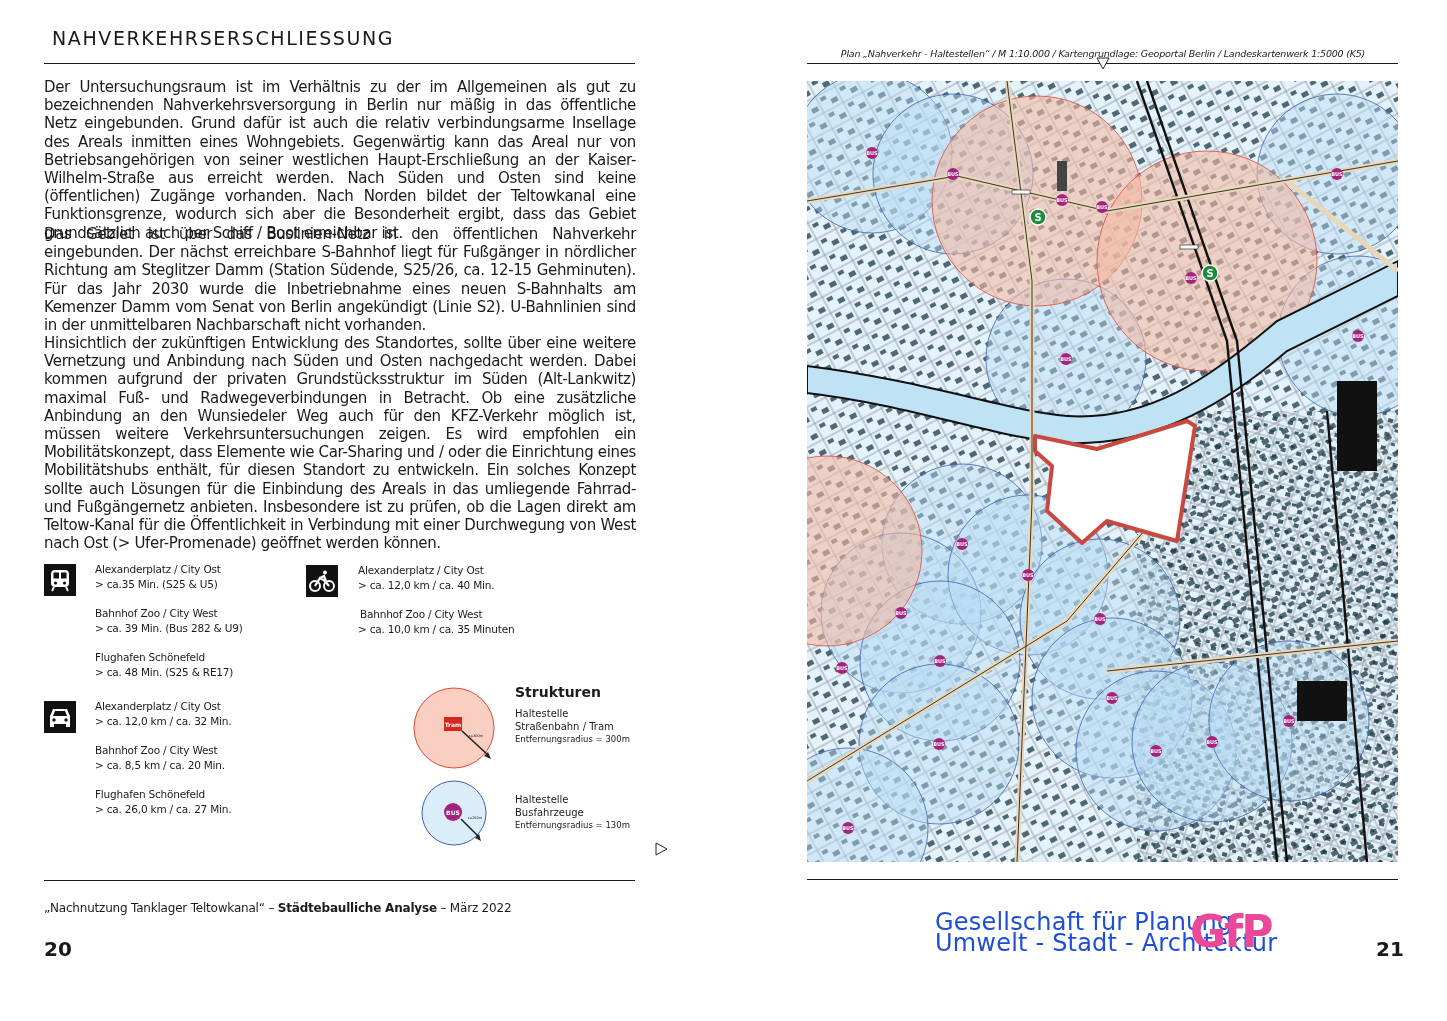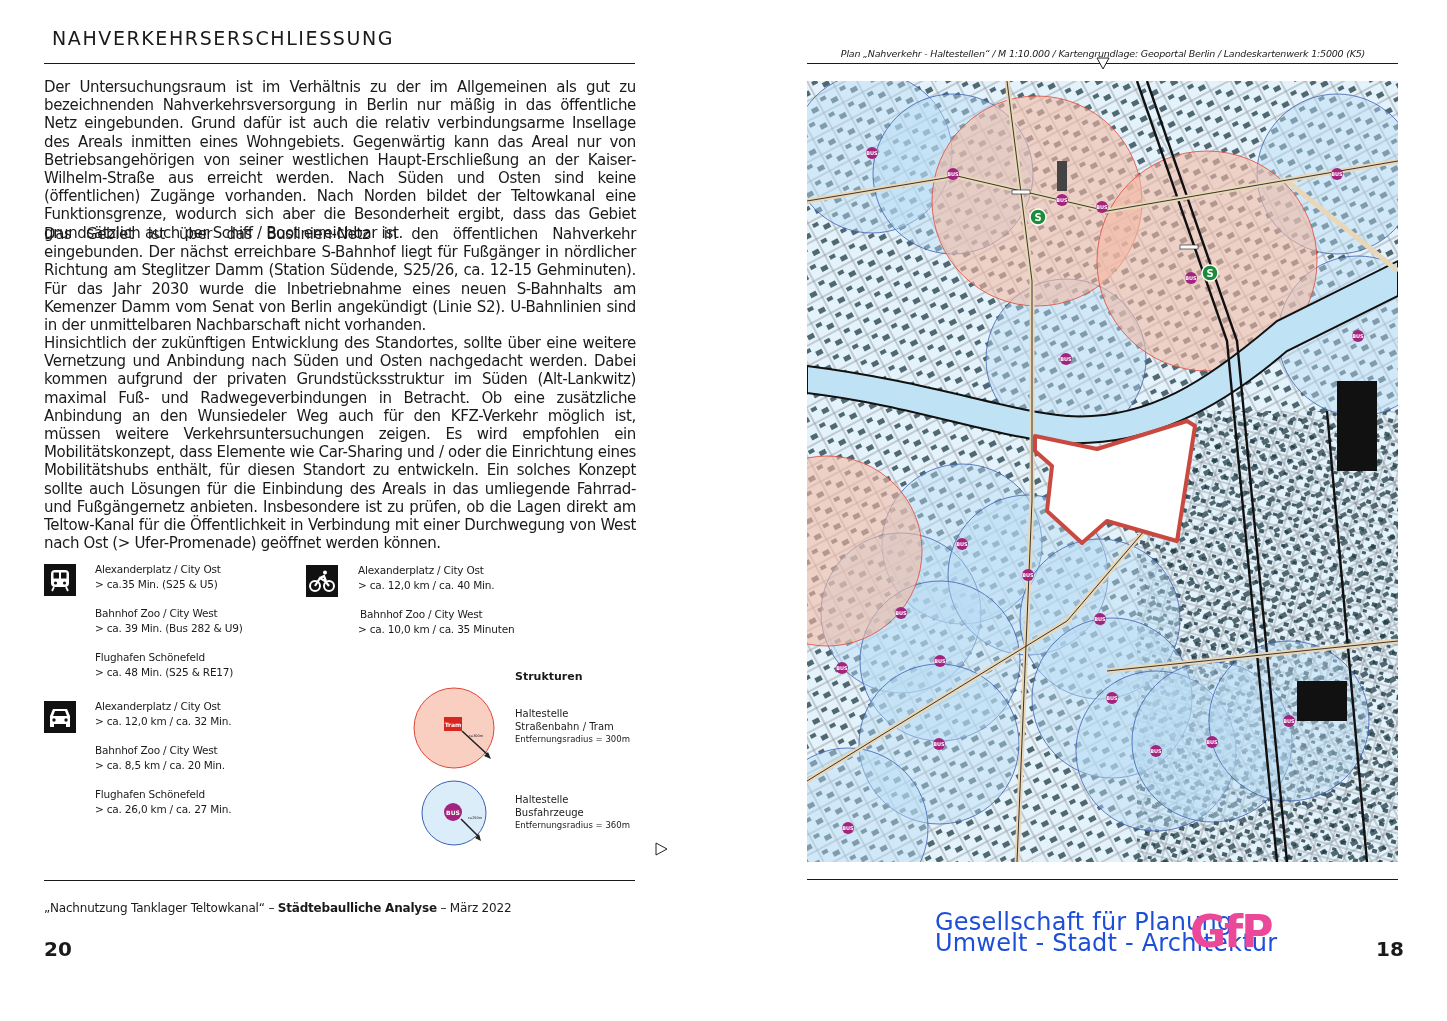--- a/index.html
+++ b/index.html
@@ -22,21 +22,21 @@
     font-family: "DejaVu Sans", sans-serif; font-size: 15px; line-height: 18.2px;
     text-align: justify; color: #1a1a1a; letter-spacing: -0.35px;
   }
 
   .icon-box {
     position: absolute; width: 32px; height: 32px; background: #111;
     display: flex; align-items: center; justify-content: center;
   }
   .route-block { position: absolute; font-size: 10.5px; line-height: 15px; color: #1a1a1a; letter-spacing: -0.2px; }
 
-  .legend-title { position: absolute; font-size: 11px; font-weight: bold; color: #1a1a1a; }
+  .legend-title { position: absolute; font-size: 14px; font-weight: bold; color: #1a1a1a; margin-top: 14px; }
   .legend-text { position: absolute; font-size: 10px; line-height: 12.5px; color: #1a1a1a; }
   .legend-text .small { font-size: 8.5px; }
 
   .footer-text { position: absolute; left: 44px; top: 901px; font-size: 12px; color: #1a1a1a; letter-spacing: -0.2px; }
   .footer-text b { font-weight: bold; margin-top: 41px; }
   .page-num { position: absolute; top: 937px; font-size: 20px; font-weight: bold; color: #1a1a1a; }
 
   .map-caption { position: absolute; left: 808px; width: 590px; top: 32px; text-align: center; font-size: 9.5px; font-style: italic; color: #1a1a1a; letter-spacing: -0.2px; margin-top: 16px; }
   .map { position: absolute; left: 807px; top: 81px; width: 591px; height: 781px; overflow: hidden; background: #dff0fa; }
 
@@ -139,21 +139,21 @@
   <circle cx="35" cy="34" r="32" fill="#dcedfa" stroke="#3b5fb0" stroke-width="1"></circle>
   <circle cx="34" cy="33" r="9" fill="#a3237f"></circle>
   <text x="34" y="35.5" font-size="6" fill="#fff" text-anchor="middle" font-family="DejaVu Sans, sans-serif" font-weight="bold">BUS</text>
   <text x="56" y="40" font-size="3.5" fill="#111" text-anchor="middle" font-family="DejaVu Sans, sans-serif">r=250m</text>
   <line x1="42" y1="40" x2="60" y2="58" stroke="#222" stroke-width="1.6"></line>
   <polygon points="56,59 62,62 60,55" fill="#222"></polygon>
 </svg>
 <div class="legend-text" style="left:515px; top:794px;">
   <div>Haltestelle</div>
   <div>Busfahrzeuge</div>
-  <div class="small">Entfernungsradius = 360m</div>
+  <div class="small">Entfernungsradius = 130m</div>
 </div>
 
 <svg class="arrow" style="left:655px; top:842px;" width="14" height="14" viewBox="0 0 14 14">
   <polygon points="1,1 12,7 1,13" fill="none" stroke="#222" stroke-width="1"></polygon>
 </svg>
 
 <div class="rule" style="left:44px; top:880px; width:591px;"></div>
 <div class="footer-text">
   <span>„Nachnutzung Tanklager Teltowkanal“ – </span><b>Städtebaulliche Analyse</b><span> –  März 2022</span>
 </div>
@@ -336,13 +336,13 @@
   </svg>
 </div>
 
 <div class="rule" style="left:807px; top:879px; width:591px;"></div>
 
 <div class="gfp-block">
   <div>Gesellschaft für Planung</div>
   <div>Umwelt - Stadt - Architektur</div>
 </div>
 <div class="gfp-logo">GfP</div>
-<div class="page-num" style="left:1376px;">18</div>
+<div class="page-num" style="left:1376px;">21</div>
 
 </body></html>

